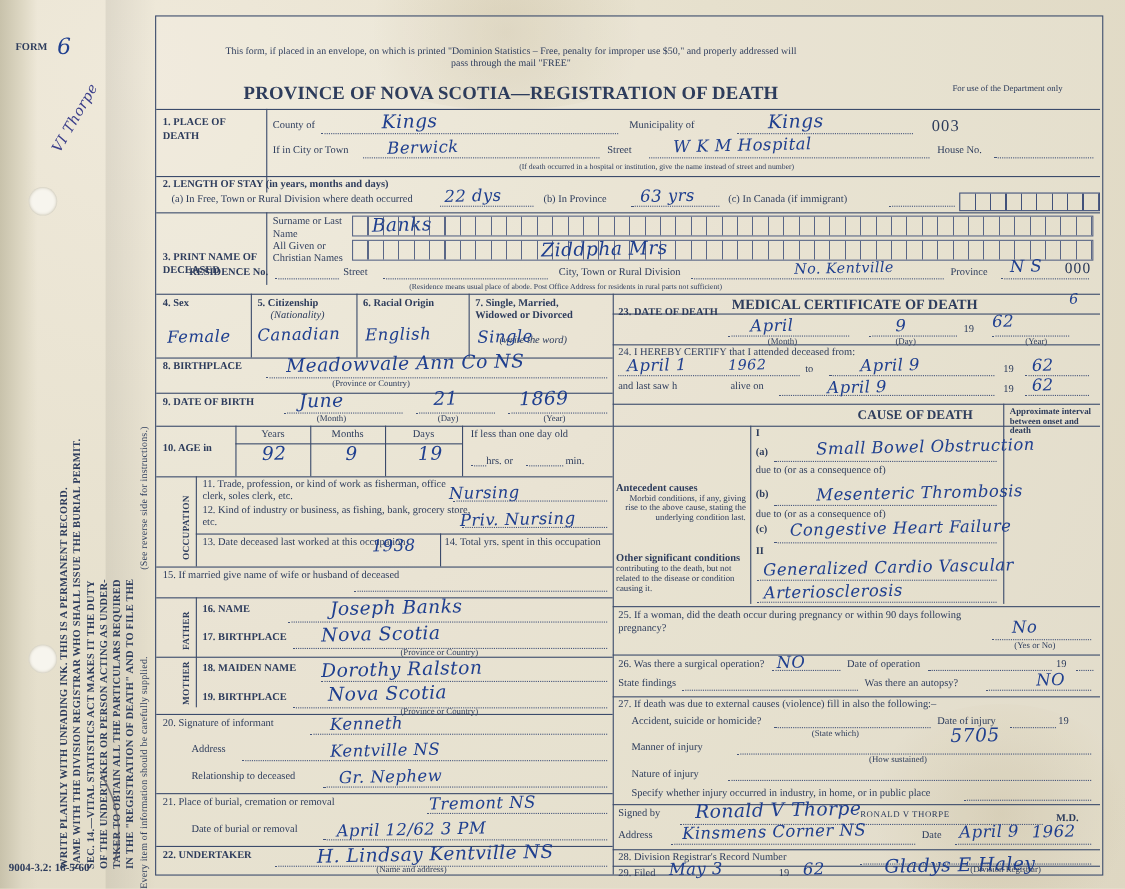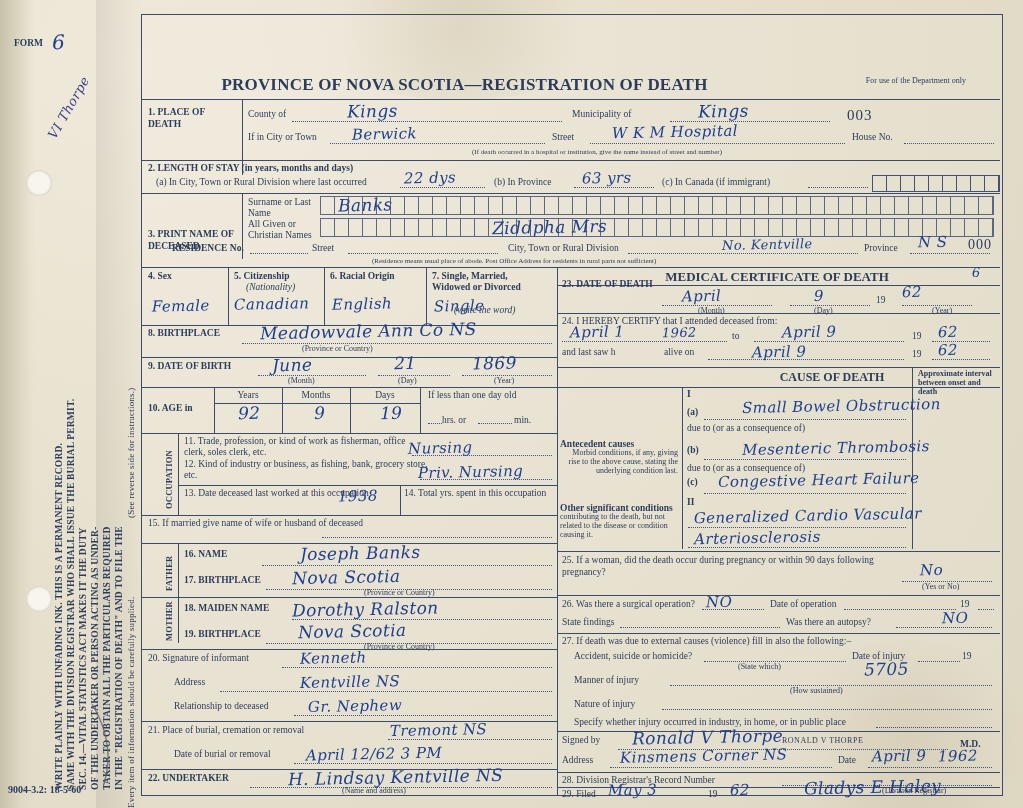--- a/index.html
+++ b/index.html
@@ -122,20 +122,21 @@
     <div class="vtext" style="left:44px;top:772px;">TAKER TO OBTAIN ALL THE PARTICULARS REQUIRED</div>
     <div class="vtext" style="left:56px;top:772px;">IN THE "REGISTRATION OF DEATH" AND TO FILE THE</div>
     <div class="vtext" style="left:8px;top:772px;">SAME WITH THE DIVISION REGISTRAR WHO SHALL ISSUE THE BURIAL PERMIT.</div>
     <div class="vtext" style="left:-4px;top:772px;">WRITE PLAINLY WITH UNFADING INK. THIS IS A PERMANENT RECORD.</div>
     <div class="vtext light" style="left:68px;top:500px;">(See reverse side for instructions.)</div>
     <div class="vtext light" style="left:68px;top:790px;">Every item of information should be carefully supplied.</div>
   </div>
 
   <div class="frame">
 
+    <div class="t" style="left:60px;top:26px;width:525px;line-height:1.25;font-size:9px;text-align:center;">This form, if placed in an envelope, on which is printed "Dominion Statistics – Free, penalty for improper use $50," and properly addressed will pass through the mail "FREE"</div>
 
     <div class="t sm" style="right:36px;top:62px;">For use of the Department only</div>
 
     <div class="t tb ctr" style="left:60px;top:60px;width:525px;font-size:17px;letter-spacing:.2px;">PROVINCE OF NOVA SCOTIA—REGISTRATION OF DEATH</div>
 
     <div class="hair hline" style="left:0;top:84px;width:858px;"></div>
 
     <div class="t tb" style="left:6px;top:92px;width:70px;line-height:1.25;">1. PLACE OF DEATH</div>
     <div class="hair vline" style="left:100px;top:84px;height:76px;"></div>
 
@@ -158,21 +159,21 @@
     <div class="hand" style="position:absolute;left:470px;top:108px;">W K M Hospital</div>
 
     <div class="t" style="left:710px;top:117px;">House No.</div>
     <div class="dots" style="position:absolute;left:762px;top:128px;width:90px;"></div>
 
     <div class="t xs" style="left:330px;top:134px;">(If death occurred in a hospital or institution, give the name instead of street and number)</div>
 
     <div class="hair hline" style="left:0;top:145px;width:858px;"></div>
 
     <div class="t tb" style="left:6px;top:148px;">2. LENGTH OF STAY (in years, months and days)</div>
-    <div class="t" style="left:14px;top:162px;">(a) In City, Town or Rural Division where last occurred</div>
+    <div class="t" style="left:14px;top:162px;">(a) In Free, Town or Rural Division where death occurred</div>
     <div class="dots" style="position:absolute;left:258px;top:172px;width:85px;"></div>
     <div class="hand" style="position:absolute;left:262px;top:154px;">22 dys</div>
 
     <div class="t" style="left:352px;top:162px;">(b) In Province</div>
     <div class="dots" style="position:absolute;left:432px;top:172px;width:80px;"></div>
     <div class="hand" style="position:absolute;left:440px;top:154px;">63 yrs</div>
 
     <div class="t" style="left:520px;top:162px;">(c) In Canada (if immigrant)</div>
     <div class="dots" style="position:absolute;left:666px;top:172px;width:60px;"></div>
 

